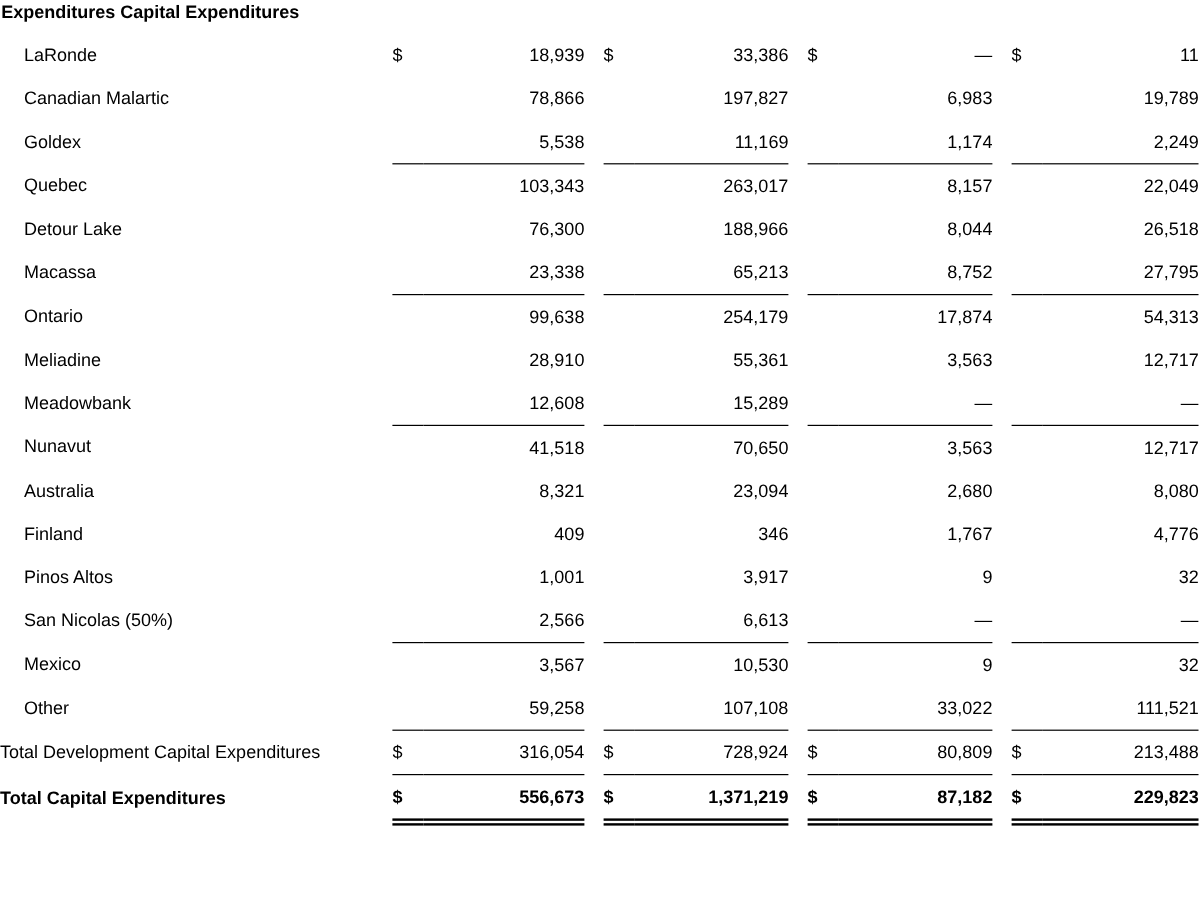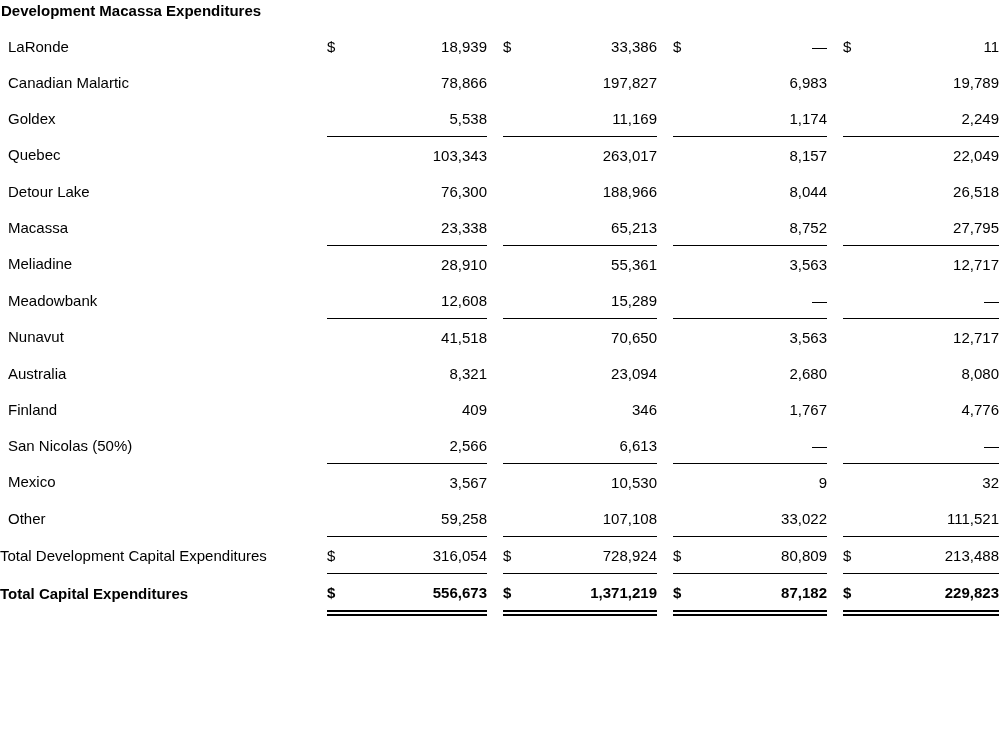--- a/index.html
+++ b/index.html
@@ -34,21 +34,21 @@
     padding: 0;
     vertical-align: middle;
     white-space: nowrap;
     overflow: hidden;
   }
   td.label {
     text-align: left;
     padding-left: 1px;
   }
   td.label.indent {
-    padding-left: 8px;
+    padding-left: 20px;
     margin-left: 48px;
   }
   td.dollar {
     text-align: left;
     padding-left: 8px;
   }
   td.value {
     text-align: right;
     padding-right: 3px;
   }
@@ -62,21 +62,21 @@
     border-bottom: 6px double #000000;
   }
   tr.bold td {
     font-weight: bold;
   }
 </style>
 </head>
 <body>
 
 <div class="sheet">
-  <div class="title">Development Macassa Expenditures</div>
+  <div class="title">Expenditures Capital Expenditures</div>
   <table class="capex">
     <colgroup>
       <col style="width:327px">
       <col style="width:26px">
         <col style="width:134px">
         <col style="width:16px">
       <col style="width:26px">
         <col style="width:128px">
         <col style="width:16px">
       <col style="width:26px">
@@ -164,20 +164,34 @@
           <td class="dollar ul"></td>
           <td class="value ul">65,213</td>
           <td class="gap"></td>
           <td class="dollar ul"></td>
           <td class="value ul">8,752</td>
           <td class="gap"></td>
           <td class="dollar ul"></td>
           <td class="value ul">27,795</td>
         </tr>
         <tr>
+          <td class="label indent">Ontario</td>
+          <td class="dollar"></td>
+          <td class="value">99,638</td>
+          <td class="gap"></td>
+          <td class="dollar"></td>
+          <td class="value">254,179</td>
+          <td class="gap"></td>
+          <td class="dollar"></td>
+          <td class="value">17,874</td>
+          <td class="gap"></td>
+          <td class="dollar"></td>
+          <td class="value">54,313</td>
+        </tr>
+        <tr>
           <td class="label indent">Meliadine</td>
           <td class="dollar"></td>
           <td class="value">28,910</td>
           <td class="gap"></td>
           <td class="dollar"></td>
           <td class="value">55,361</td>
           <td class="gap"></td>
           <td class="dollar"></td>
           <td class="value">3,563</td>
           <td class="gap"></td>
@@ -232,20 +246,34 @@
           <td class="value">409</td>
           <td class="gap"></td>
           <td class="dollar"></td>
           <td class="value">346</td>
           <td class="gap"></td>
           <td class="dollar"></td>
           <td class="value">1,767</td>
           <td class="gap"></td>
           <td class="dollar"></td>
           <td class="value">4,776</td>
+        </tr>
+        <tr>
+          <td class="label indent">Pinos Altos</td>
+          <td class="dollar"></td>
+          <td class="value">1,001</td>
+          <td class="gap"></td>
+          <td class="dollar"></td>
+          <td class="value">3,917</td>
+          <td class="gap"></td>
+          <td class="dollar"></td>
+          <td class="value">9</td>
+          <td class="gap"></td>
+          <td class="dollar"></td>
+          <td class="value">32</td>
         </tr>
         <tr>
           <td class="label indent">San Nicolas (50%)</td>
           <td class="dollar ul"></td>
           <td class="value ul">2,566</td>
           <td class="gap"></td>
           <td class="dollar ul"></td>
           <td class="value ul">6,613</td>
           <td class="gap"></td>
           <td class="dollar ul"></td>

